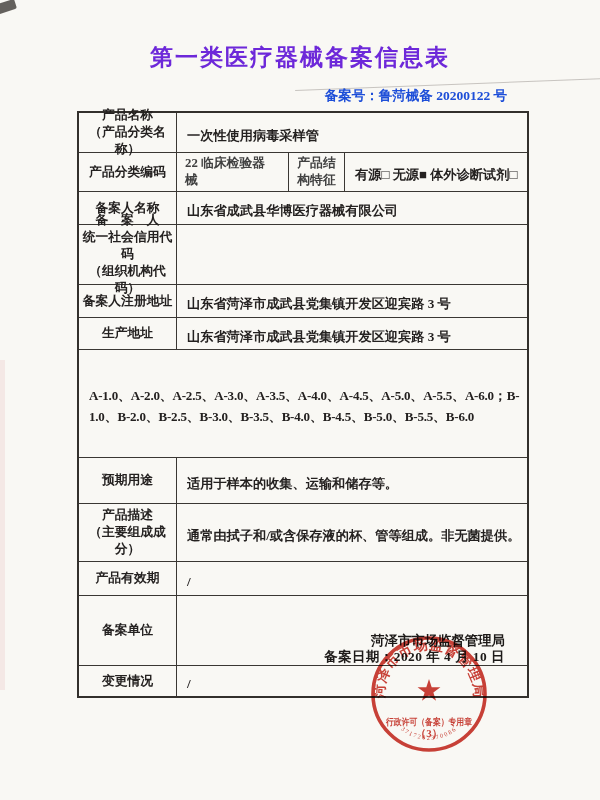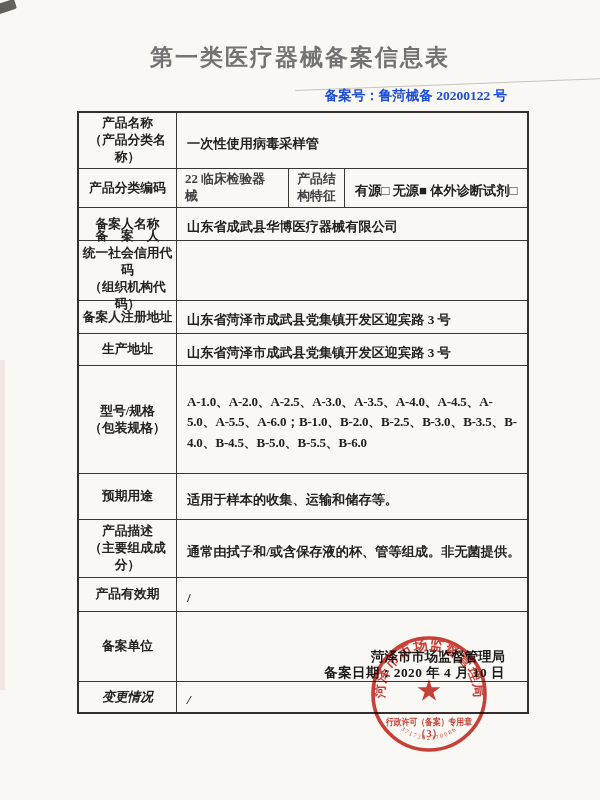--- a/index.html
+++ b/index.html
@@ -22,34 +22,34 @@
     background:rgba(140,134,128,.45);transform:rotate(-2.2deg);
   }
   .artifact-edge{
     position:absolute;left:0;top:360px;width:5px;height:330px;
     background:rgba(226,178,178,.22);
   }
   .doc-title{
     position:absolute;top:42px;left:0;width:600px;
     text-align:center;
     font-family:"Liberation Sans", sans-serif;
-    font-size:23px;font-weight:bold;letter-spacing:2px;color:#737373;
+    font-size:23px;font-weight:bold;letter-spacing:2px;color:#6d28d9;
   }
   .filing-no{
     position:absolute;top:87px;left:0;width:507px;
     text-align:right;font-size:13.5px;font-weight:bold;color:#1d4ed8;
   }
   .tbl{
     position:absolute;left:77px;top:111px;width:452px;
     border:2px solid #33302c;
     box-sizing:border-box;
     background:transparent;
   }
   .tr{display:flex;border-bottom:1.4px solid #3a3733;box-sizing:border-box;}
-  .tr:last-child{border-bottom:none;font-style:italic;}
+  .tr:last-child{border-bottom:none;}
   .th{
     width:98px;flex:0 0 98px;border-right:1.4px solid #3a3733;
     display:flex;align-items:center;justify-content:center;
     text-align:center;font-size:12.8px;font-weight:bold;
     white-space:pre-line;line-height:1.32;box-sizing:border-box;
     padding:2px 2px;color:#242120;
   }
   .td{
     flex:1;display:flex;align-items:center;
     padding:8px 6px 2px 10px;font-size:13.2px;font-weight:bold;
@@ -83,21 +83,21 @@
 
   <div class="artifact-corner"></div>
   <div class="artifact-line"></div>
   <div class="artifact-edge"></div>
 
   <div class="doc-title">第一类医疗器械备案信息表</div>
   <div class="filing-no">备案号：鲁菏械备 20200122 号</div>
 
   <div class="tbl">
 
-    <div class="tr" style="height:56px">
+    <div class="tr" style="height:40px">
       <div class="th">产品名称
 （产品分类名称）</div>
       <div class="td">一次性使用病毒采样管</div>
     </div>
 
     <div class="tr" style="height:39px">
       <div class="th">产品分类编码</div>
       <div class="td-sub" style="width:112px">22 临床检验器
 械</div>
       <div class="td-sub center" style="width:56px">产品结
@@ -120,22 +120,20 @@
       <div class="th">备案人注册地址</div>
       <div class="td">山东省菏泽市成武县党集镇开发区迎宾路 3 号</div>
     </div>
 
     <div class="tr" style="height:32px">
       <div class="th">生产地址</div>
       <div class="td">山东省菏泽市成武县党集镇开发区迎宾路 3 号</div>
     </div>
 
     <div class="tr" style="height:108px">
-      <div class="th">型号/规格
-（包装规格）</div>
       <div class="td models">A-1.0、A-2.0、A-2.5、A-3.0、A-3.5、A-4.0、A-4.5、A-5.0、A-5.5、A-6.0；B-1.0、B-2.0、B-2.5、B-3.0、B-3.5、B-4.0、B-4.5、B-5.0、B-5.5、B-6.0</div>
     </div>
 
     <div class="tr" style="height:46px">
       <div class="th">预期用途</div>
       <div class="td">适用于样本的收集、运输和储存等。</div>
     </div>
 
     <div class="tr" style="height:58px">
       <div class="th">产品描述

